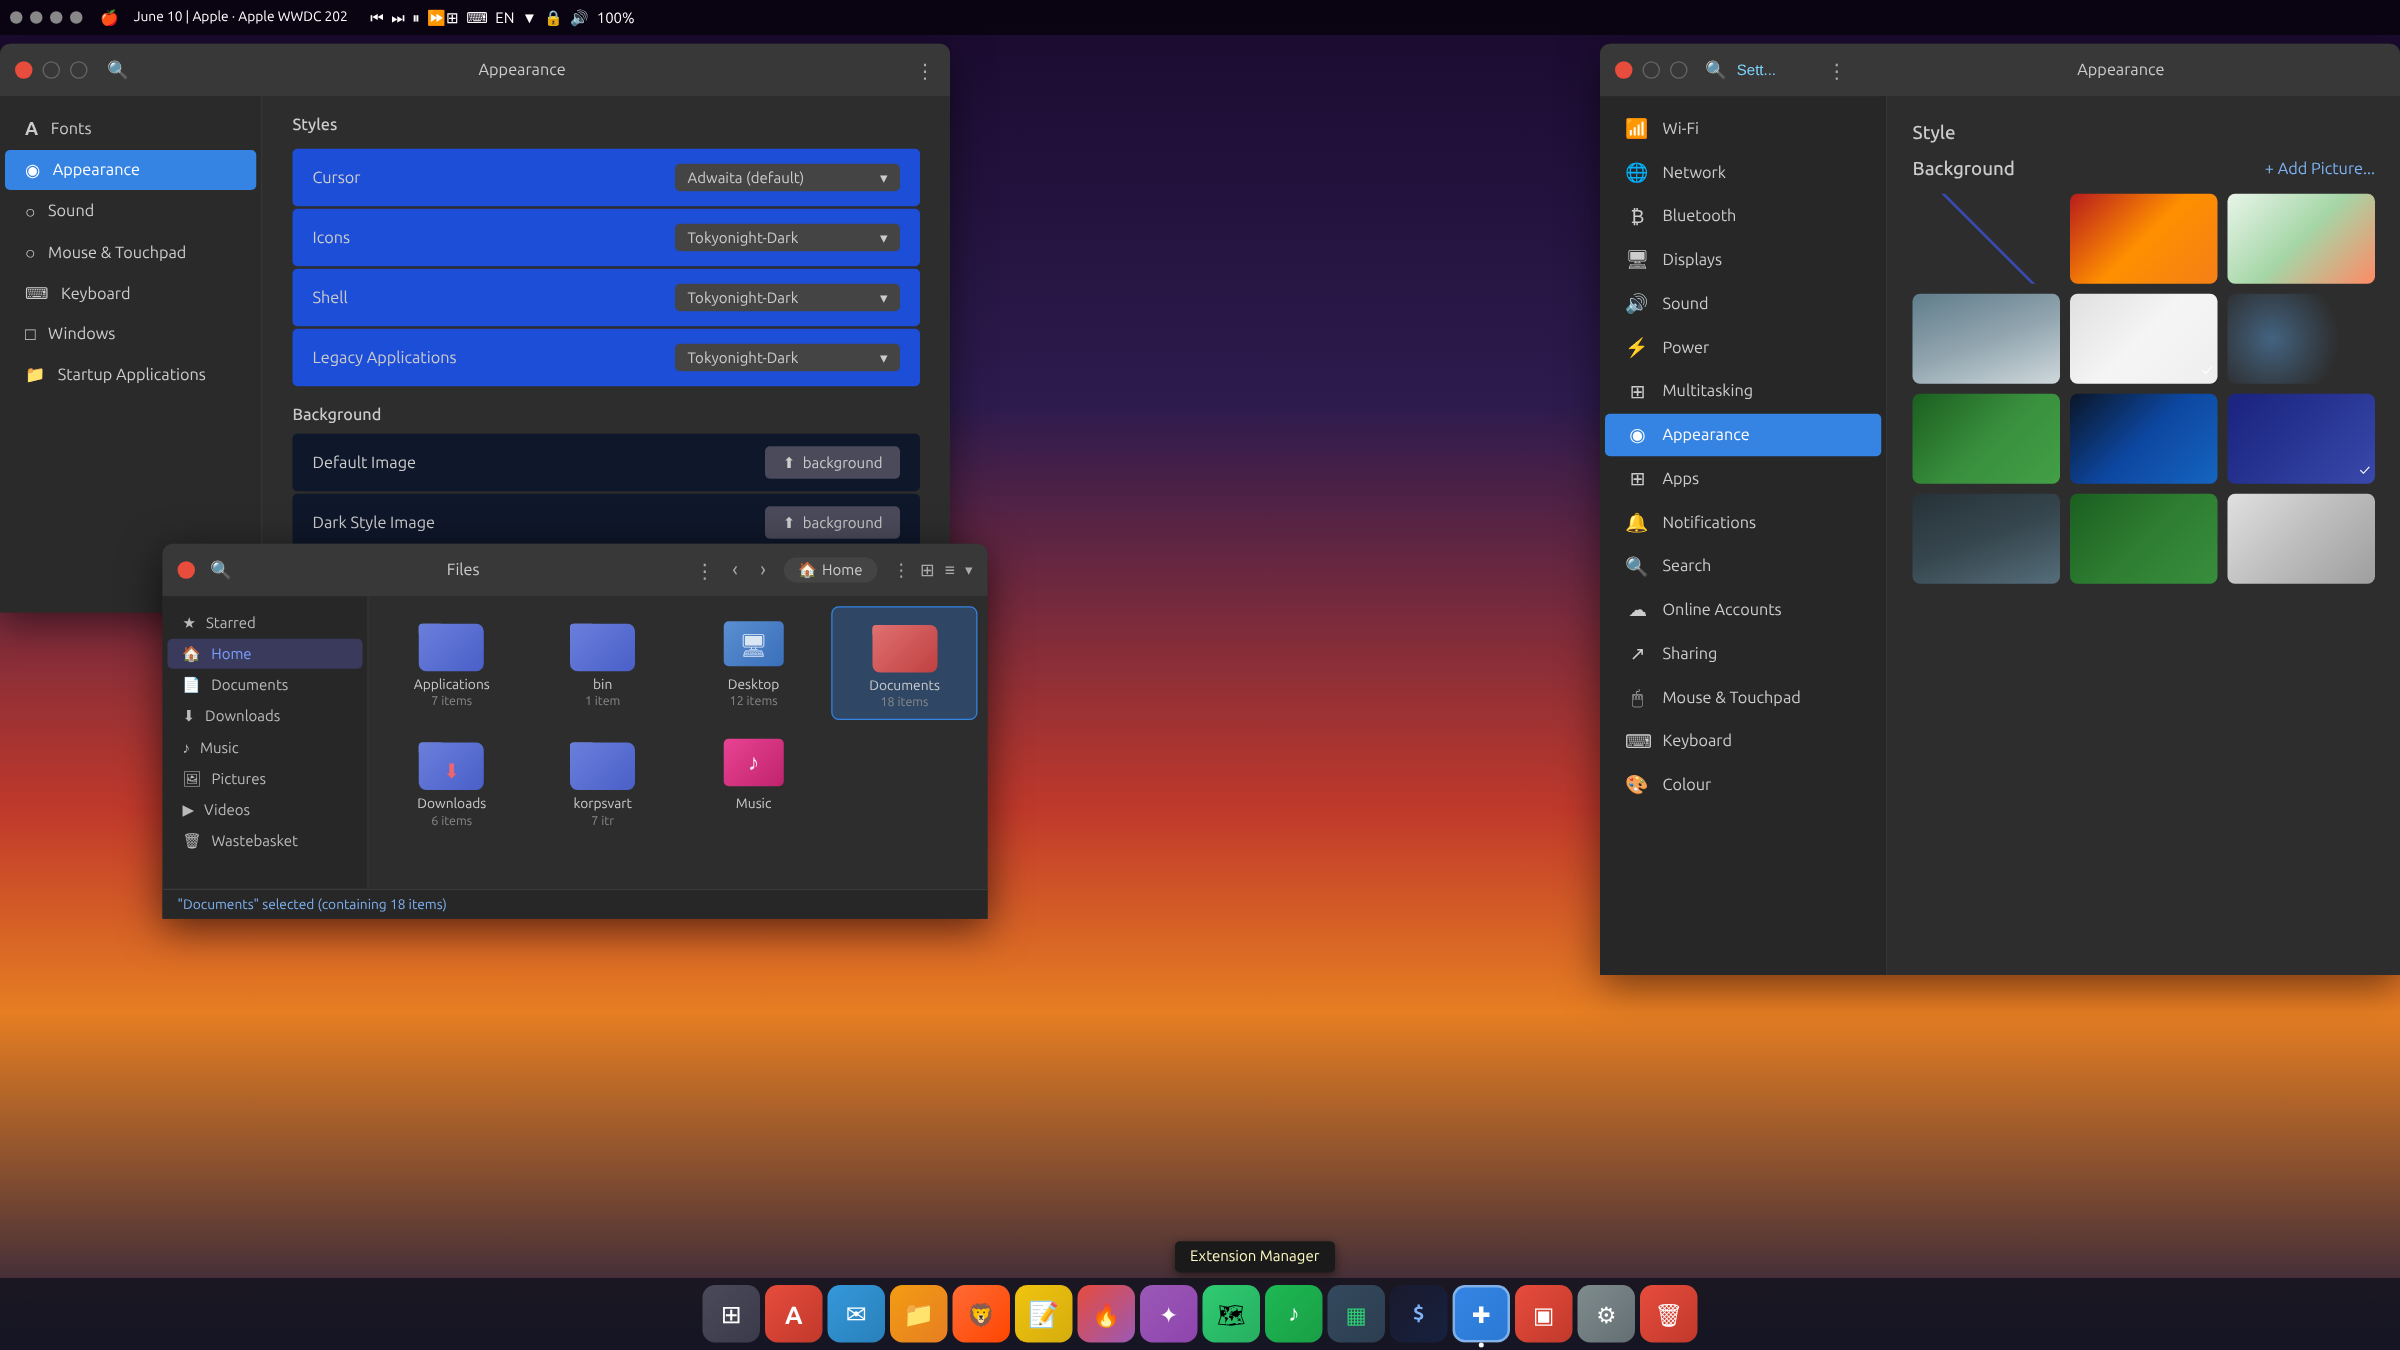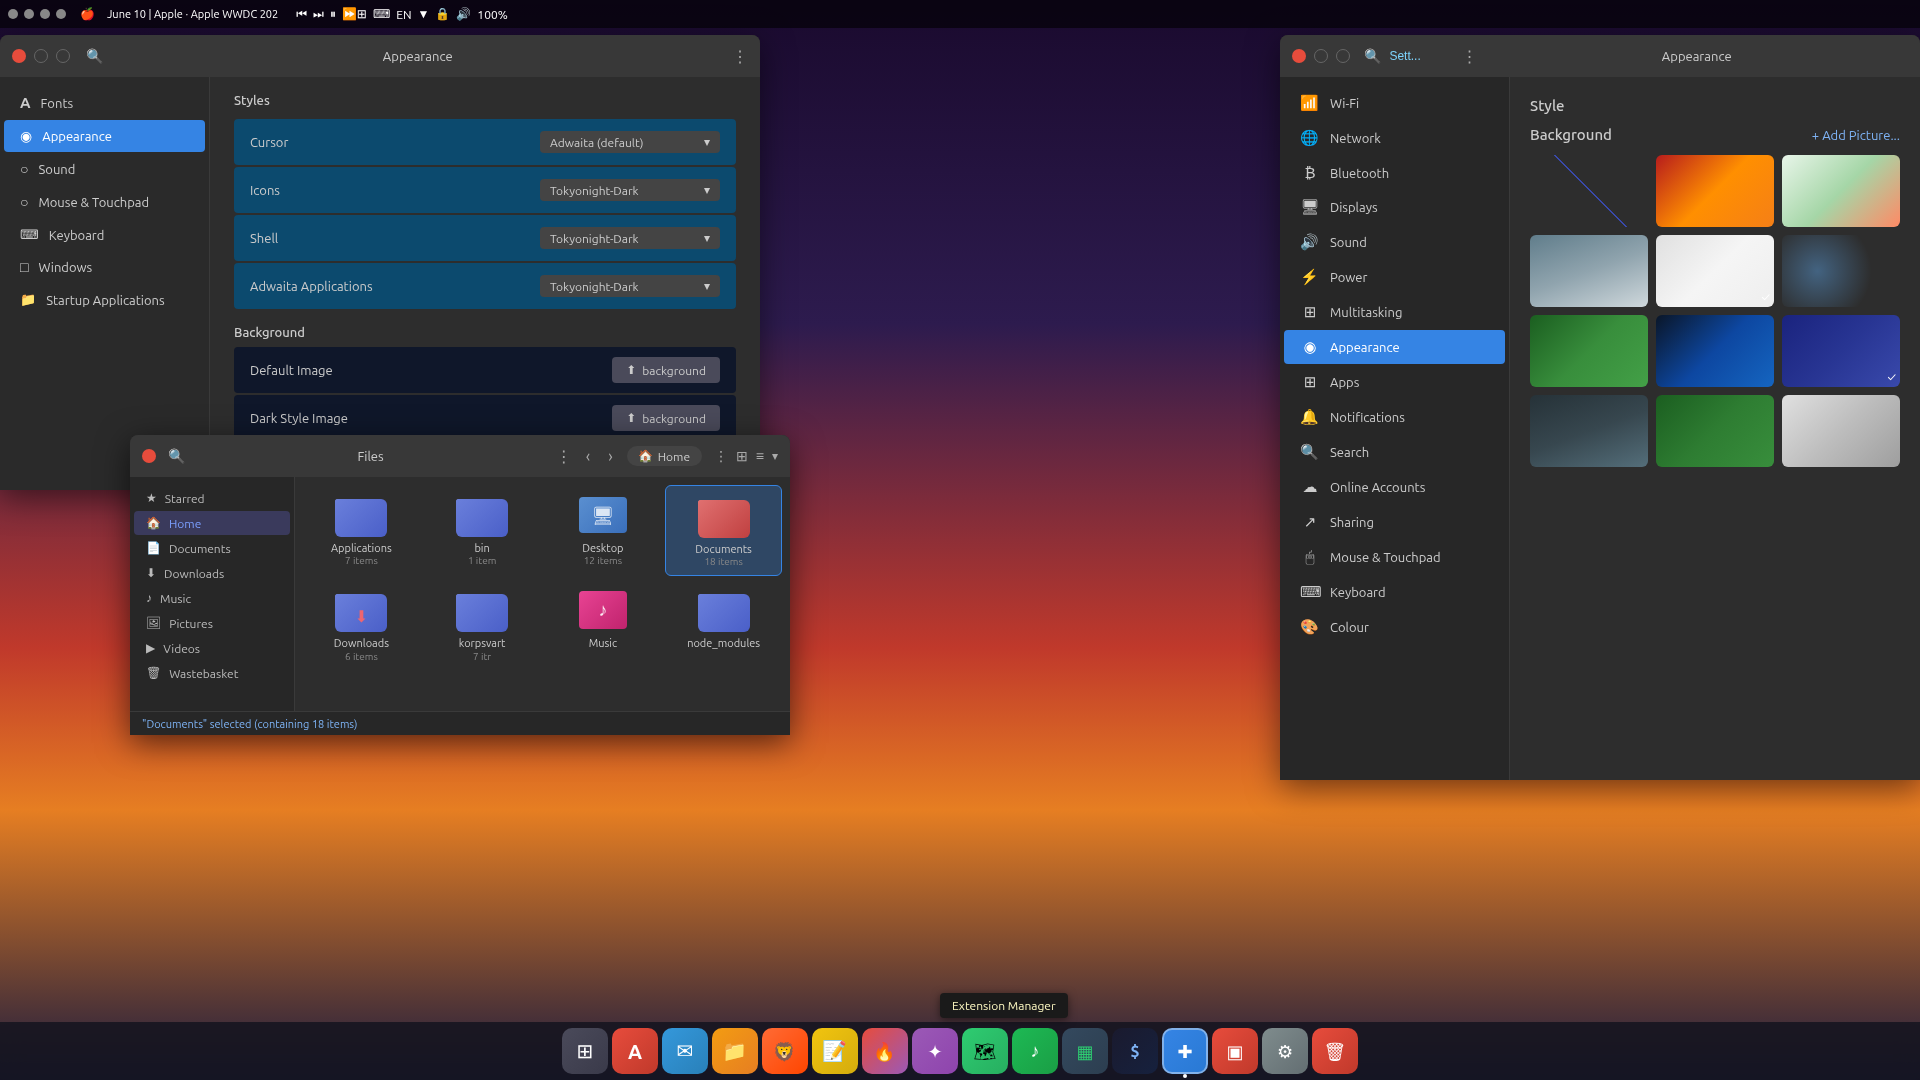--- a/index.html
+++ b/index.html
@@ -99,21 +99,21 @@
       color: #ccc;
       font-size: 13px;
       font-weight: 500;
       margin-bottom: 12px;
     }
     .tweaks-row {
       display: flex;
       align-items: center;
       justify-content: space-between;
       padding: 12px 16px;
-      background: #0c4a6e;
+      background: #1d4ed8;
       border-radius: 4px;
       margin-bottom: 2px;
     }
     .tweaks-row-label { color: #ccc; font-size: 13px; }
     .tweaks-dropdown {
       display: flex;
       align-items: center;
       gap: 8px;
       background: #444;
       border-radius: 4px;
@@ -564,21 +564,21 @@
         </div>
       </div>
       <div class="tweaks-row">
         <span class="tweaks-row-label">Shell</span>
         <div class="tweaks-dropdown">
           <span>Tokyonight-Dark</span>
           <span>▾</span>
         </div>
       </div>
       <div class="tweaks-row">
-        <span class="tweaks-row-label">Adwaita Applications</span>
+        <span class="tweaks-row-label">Legacy Applications</span>
         <div class="tweaks-dropdown">
           <span>Tokyonight-Dark</span>
           <span>▾</span>
         </div>
       </div>
       <div class="tweaks-bg-section-title">Background</div>
       <div class="tweaks-bg-row">
         <span class="tweaks-bg-label">Default Image</span>
         <div class="tweaks-bg-btn">
           <span>⬆</span>
@@ -713,28 +713,20 @@
         <div class="files-item">
           <div class="files-folder-icon" style="display:flex;align-items:center;justify-content:center;">
             <div style="width:48px;height:38px;background:linear-gradient(135deg,#e84393,#c0236d);border-radius:4px;display:flex;align-items:center;justify-content:center;">
               <span style="font-size:18px;color:rgba(255,255,255,0.9)">♪</span>
             </div>
           </div>
           <span class="files-item-name">Music</span>
           <span class="files-item-count"></span>
         </div>
 
-        <div class="files-item">
-          <div class="files-folder-icon">
-            <div class="files-folder-tab"></div>
-            <div class="files-folder-body"></div>
-          </div>
-          <span class="files-item-name">node_modules</span>
-          <span class="files-item-count"></span>
-        </div>
       </div>
     </div>
   </div>
   <div class="files-statusbar">
     <span style="color:#7eb3f5;">"Documents" selected (containing 18 items)</span>
   </div>
 </div>
 
 <div class="settings-window">
   <div class="settings-titlebar">

